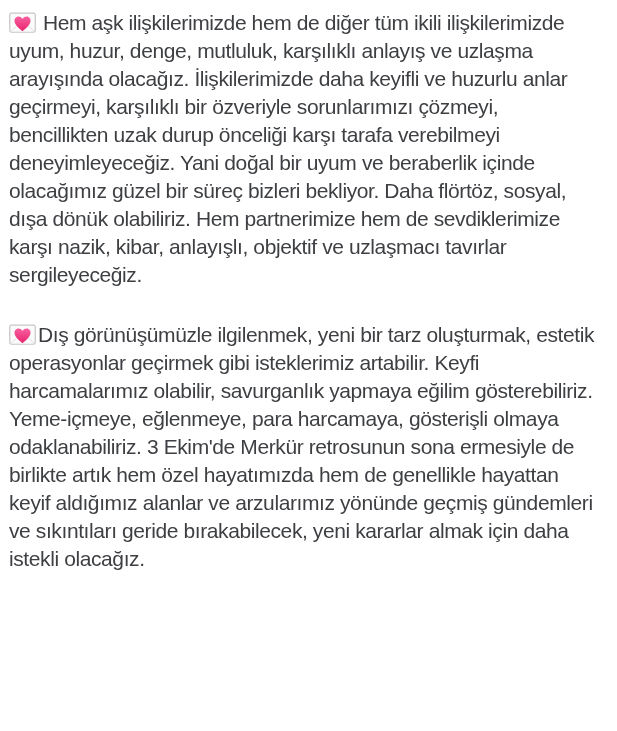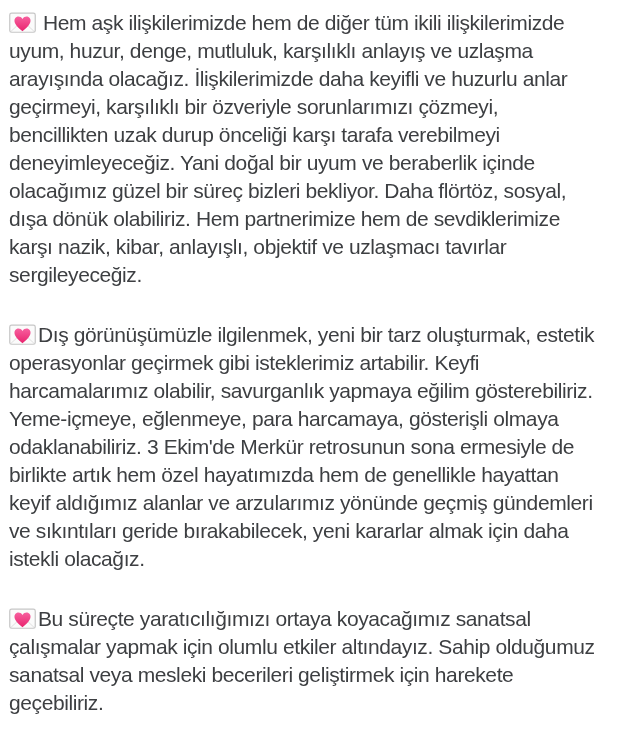--- a/index.html
+++ b/index.html
@@ -59,17 +59,14 @@
 <main class="page">
 
   <p class="para"><span class="emoji gap"><svg>
           <use href="#love-letter"></use>
         </svg></span><span>Hem aşk ilişkilerimizde hem de diğer tüm ikili ilişkilerimizde uyum, huzur, denge, mutluluk, karşılıklı anlayış ve uzlaşma arayışında olacağız. İlişkilerimizde daha keyifli ve huzurlu anlar geçirmeyi, karşılıklı bir özveriyle sorunlarımızı çözmeyi, bencillikten uzak durup önceliği karşı tarafa verebilmeyi deneyimleyeceğiz. Yani doğal bir uyum ve beraberlik içinde olacağımız güzel bir süreç bizleri bekliyor. Daha flörtöz, sosyal, dışa dönük olabiliriz. Hem partnerimize hem de sevdiklerimize karşı nazik, kibar, anlayışlı, objektif ve uzlaşmacı tavırlar sergileyeceğiz.</span></p>
 
   <p class="para"><span class="emoji tight"><svg>
           <use href="#love-letter"></use>
         </svg></span><span>Dış görünüşümüzle ilgilenmek, yeni bir tarz oluşturmak, estetik operasyonlar geçirmek gibi isteklerimiz artabilir. Keyfi harcamalarımız olabilir, savurganlık yapmaya eğilim gösterebiliriz. Yeme-içmeye, eğlenmeye, para harcamaya, gösterişli olmaya odaklanabiliriz. 3 Ekim'de Merkür retrosunun sona ermesiyle de birlikte artık hem özel hayatımızda hem de genellikle hayattan keyif aldığımız alanlar ve arzularımız yönünde geçmiş gündemleri ve sıkıntıları geride bırakabilecek, yeni kararlar almak için daha istekli olacağız.</span></p>
 
-  <p class="para"><span class="emoji tight"><svg>
-          <use href="#love-letter"></use>
-        </svg></span><span>Bu süreçte yaratıcılığımızı ortaya koyacağımız sanatsal çalışmalar yapmak için olumlu etkiler altındayız. Sahip olduğumuz sanatsal veya mesleki becerileri geliştirmek için harekete geçebiliriz.</span></p>
 
 </main>
 
 </body></html>

